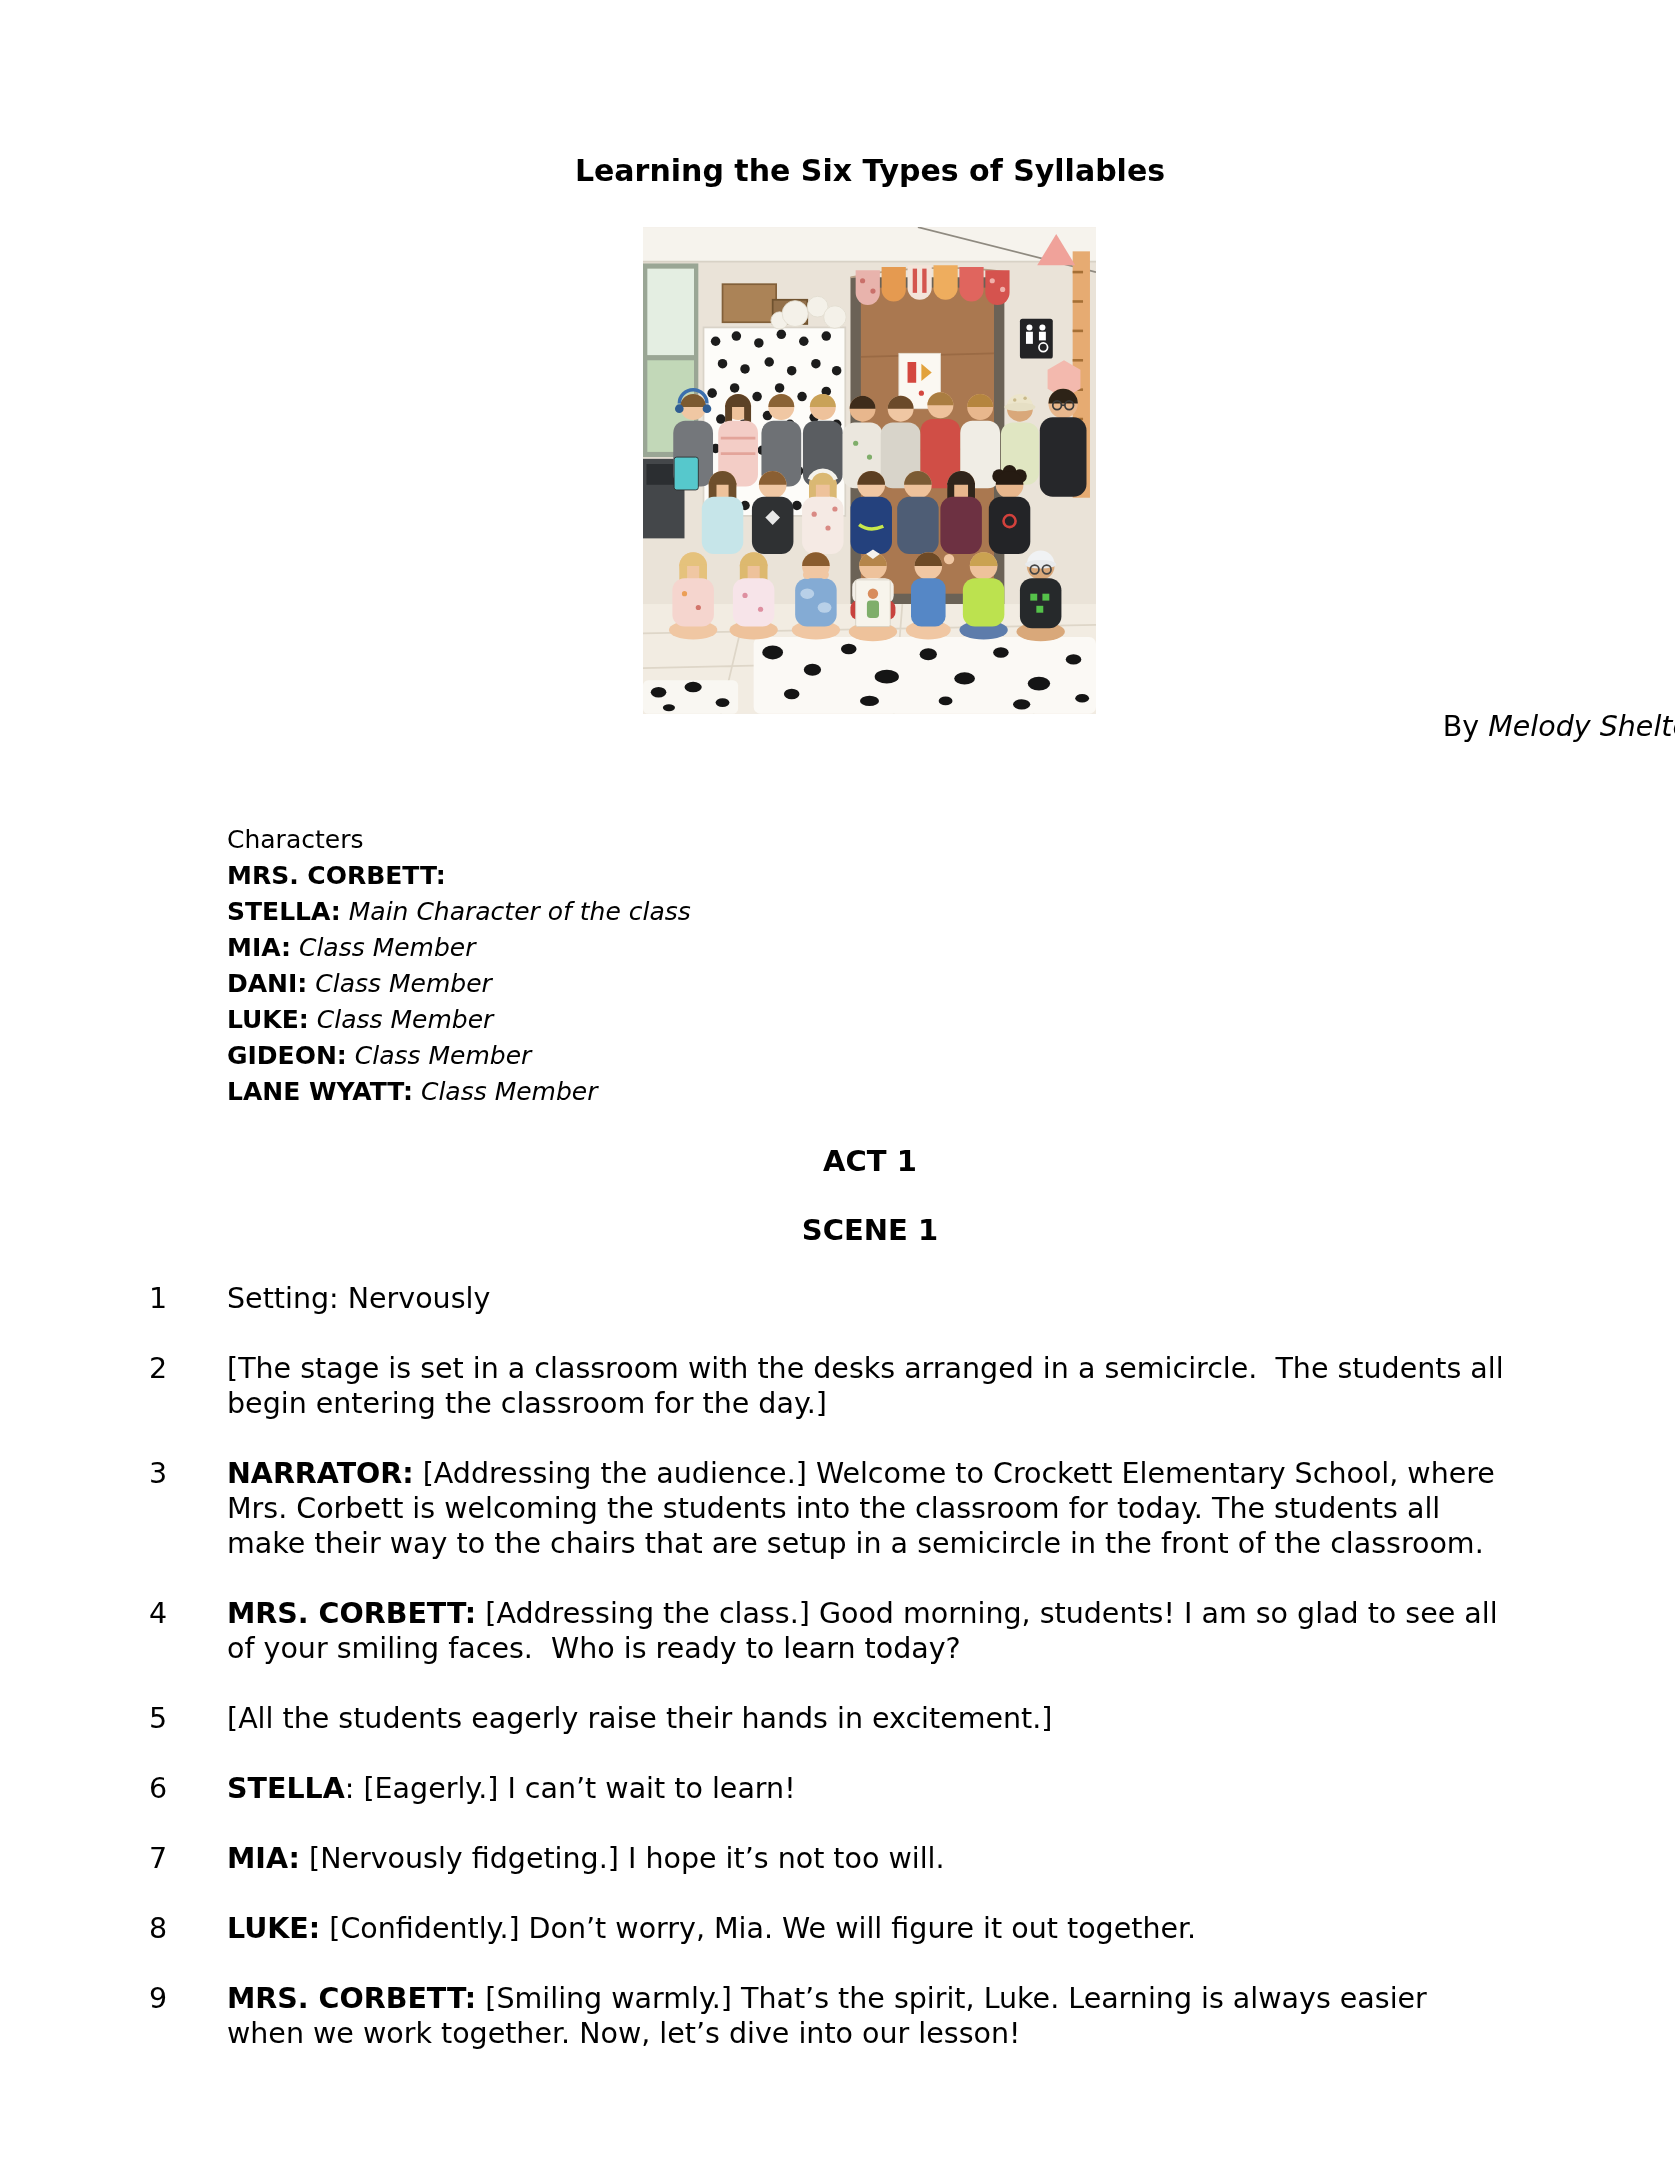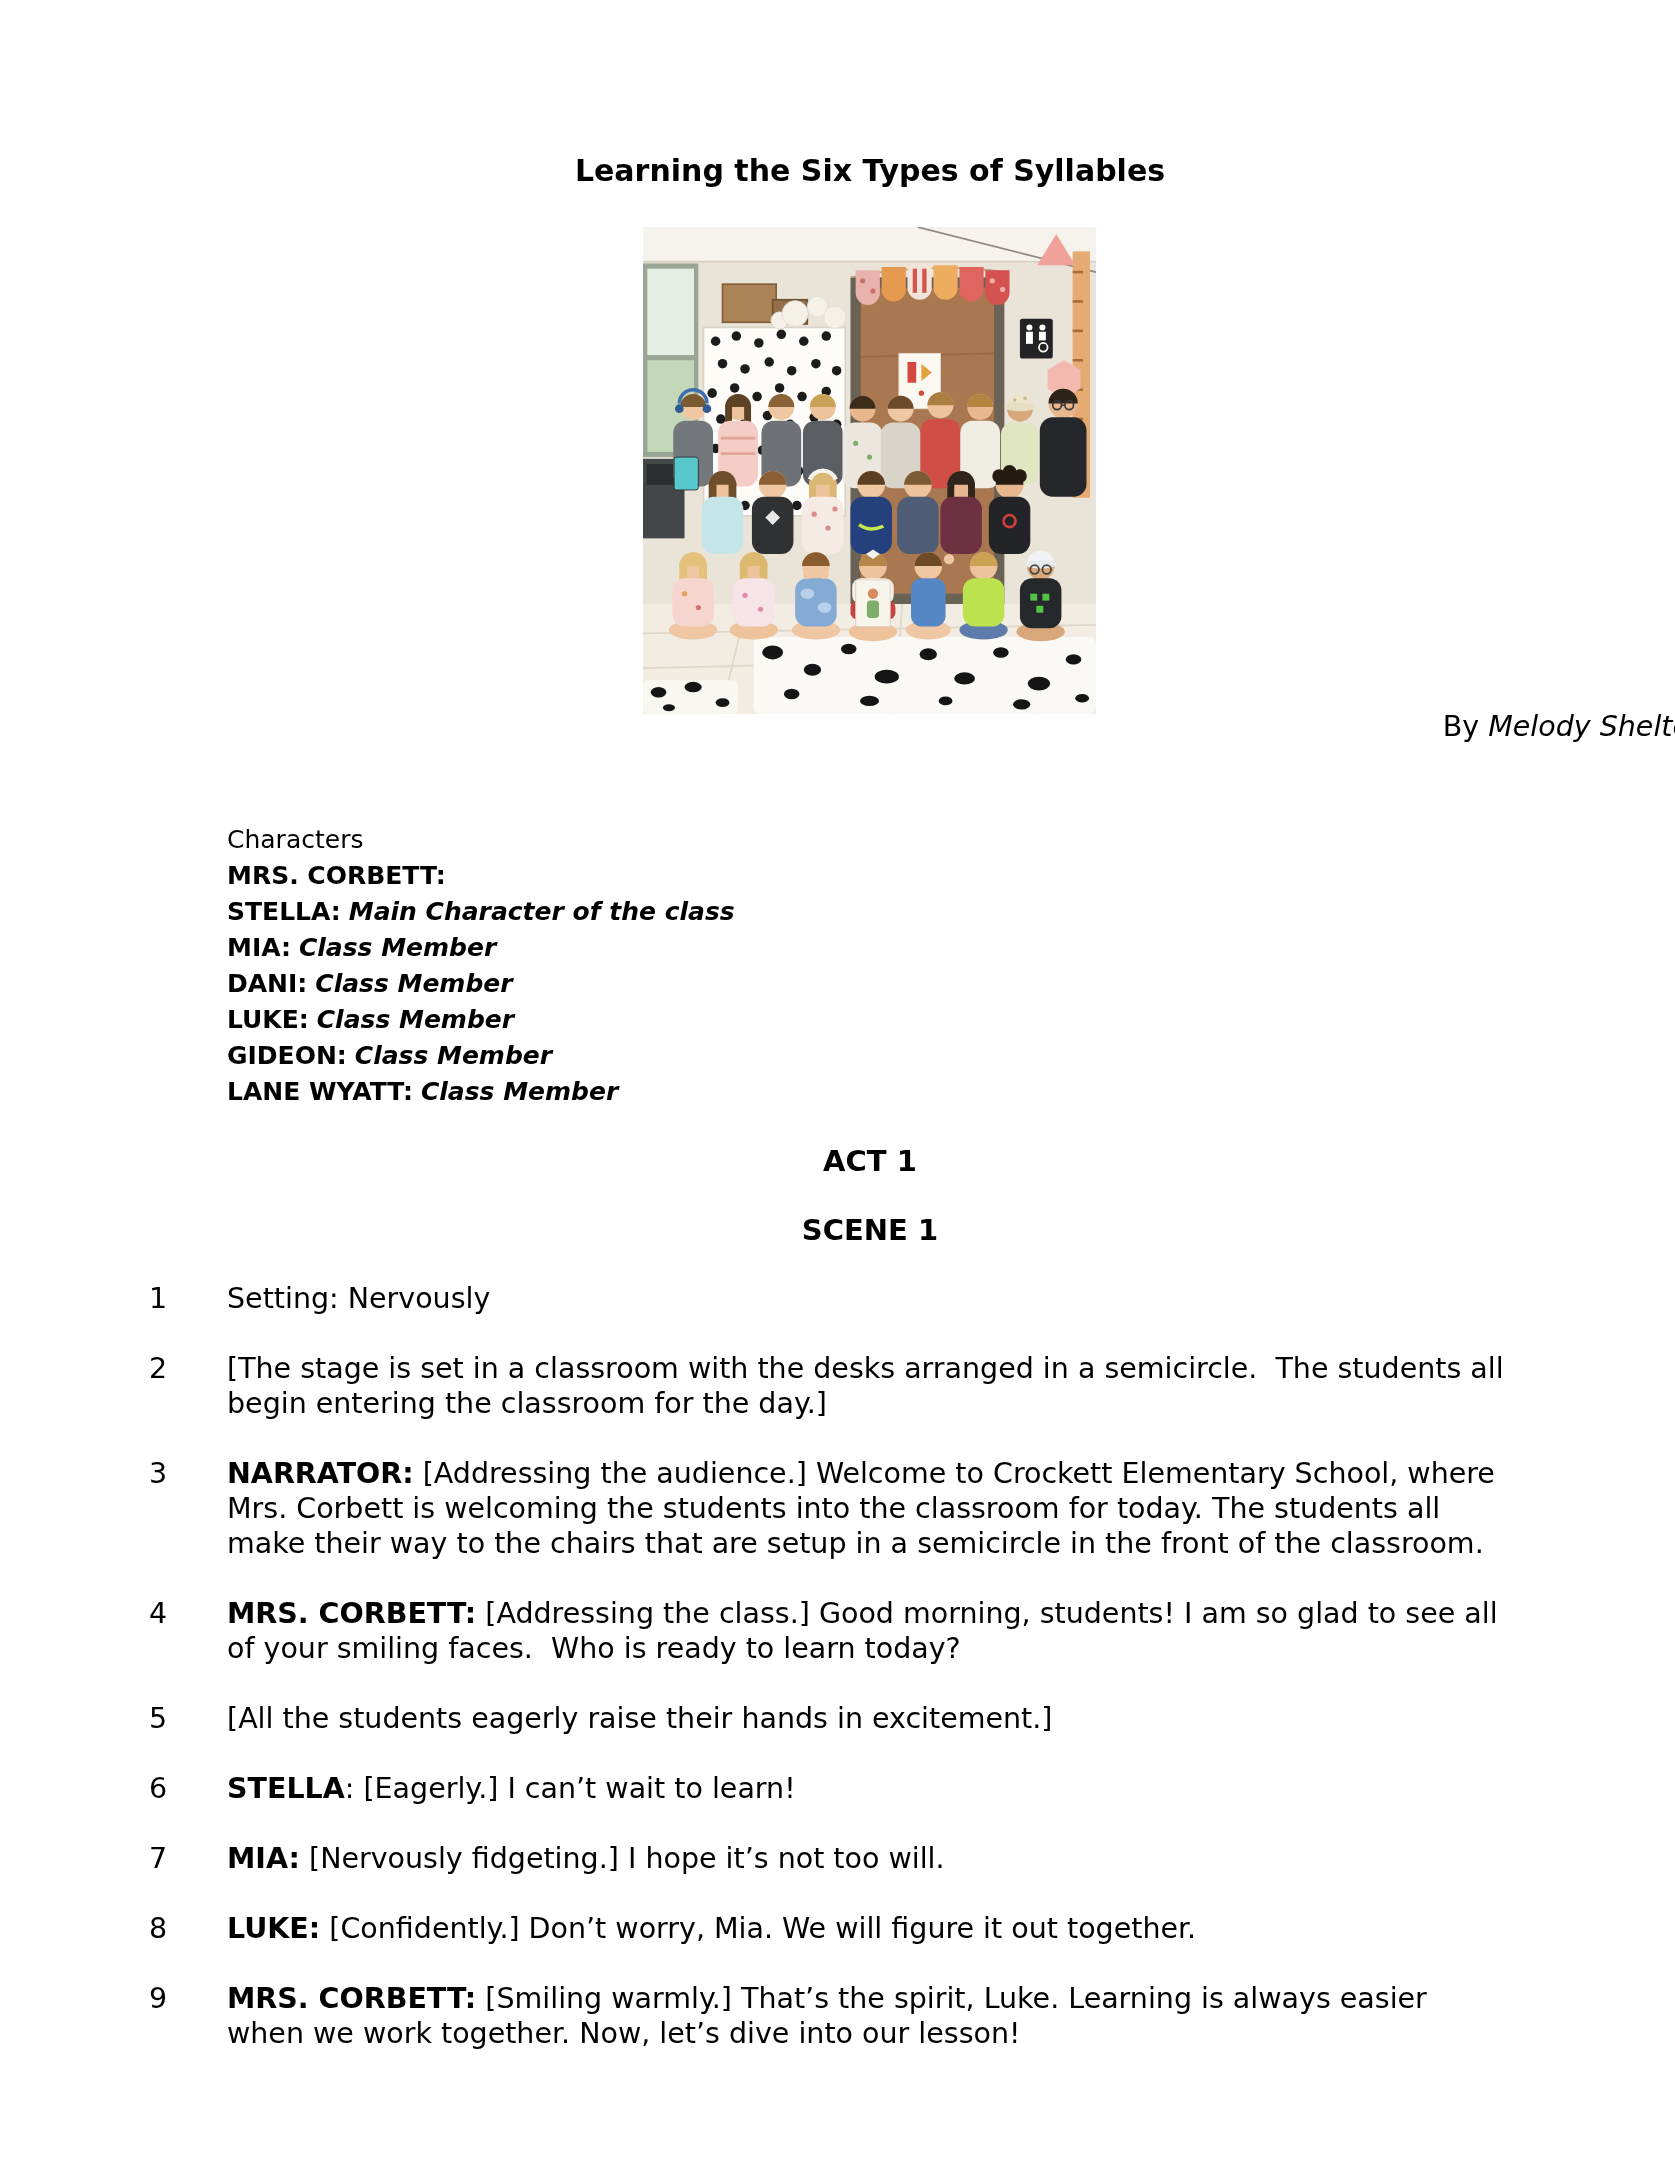--- a/index.html
+++ b/index.html
@@ -38,21 +38,21 @@
   }
   .byline em { font-style: italic; }
   .characters {
     position: absolute;
     top: 822px; left: 195px;
     font-size: 25px;
     line-height: 36px;
   }
   .char-heading { font-weight: normal; }
   .char-name { font-weight: bold; }
-  .char-desc { font-style: italic; font-weight: bold; }
+  .char-desc { font-style: italic; }
   .act-heading, .scene-heading {
     position: absolute;
     left: 0; width: 100%;
     margin: 0;
     text-align: center;
     font-size: 29px;
     font-weight: bold;
     line-height: 36px;
   }
   .act-heading { top: 1143px; text-align: center; }

